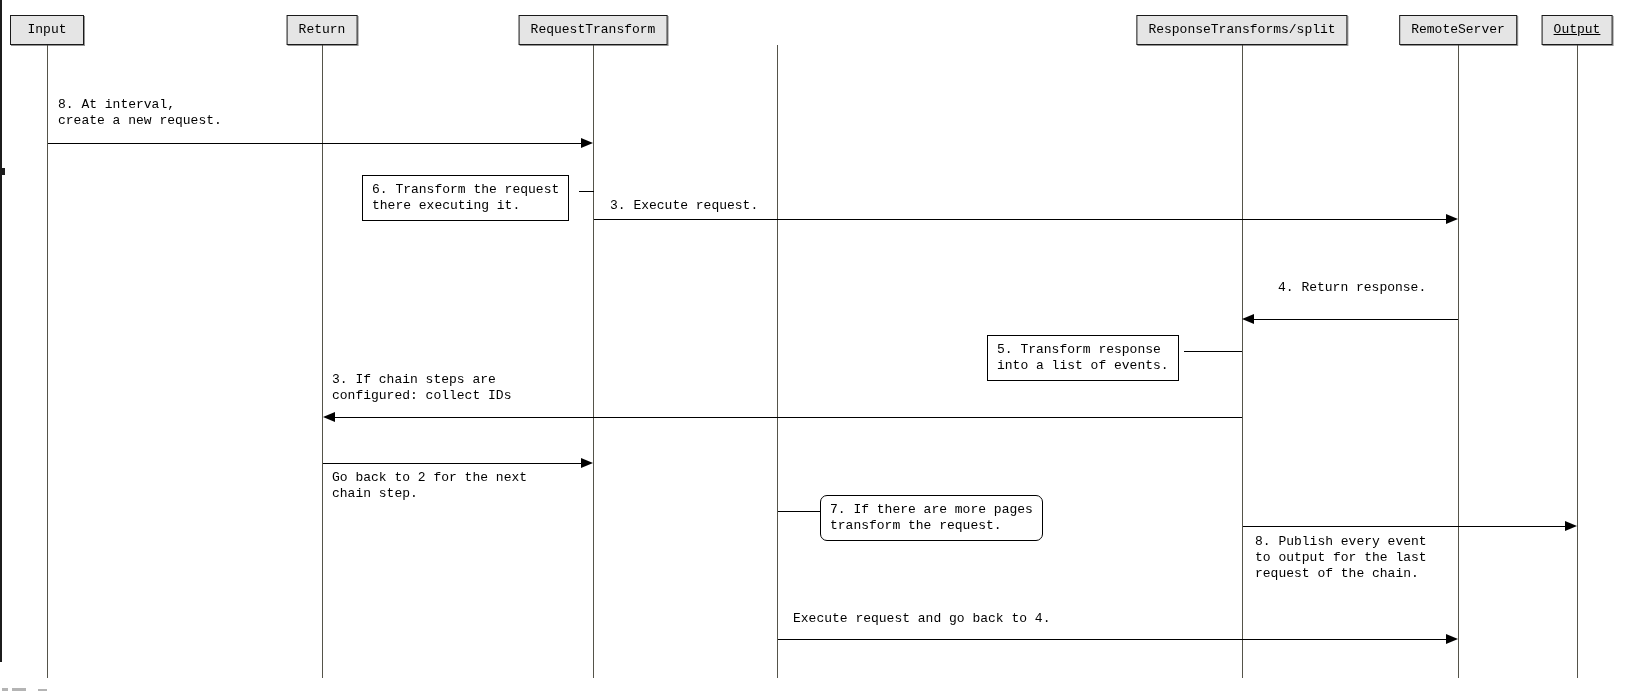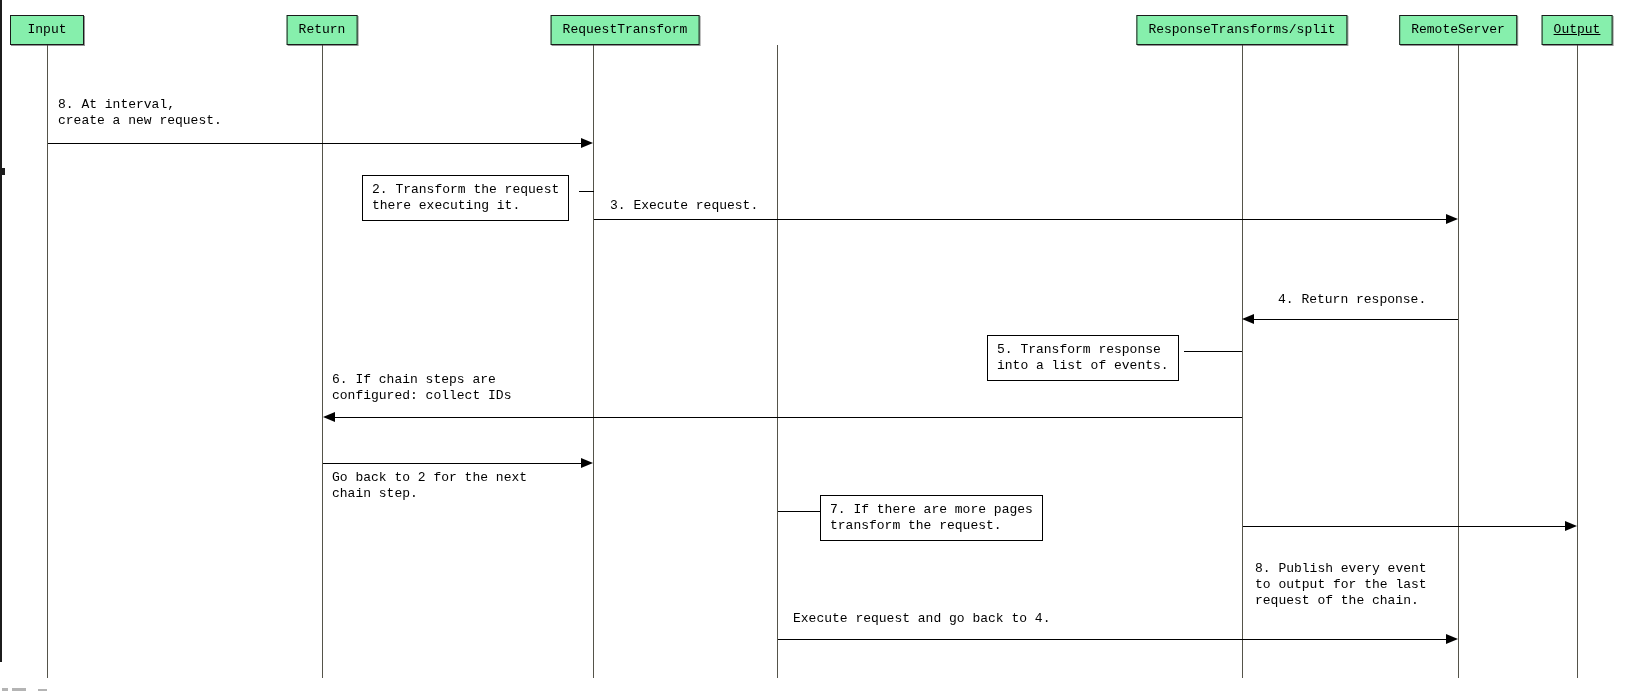--- a/index.html
+++ b/index.html
@@ -15,21 +15,21 @@
   }
   
   .actor {
     position: absolute;
     top: 15px;
     transform: translateX(-50%);
     height: 28px;
     line-height: 27px;
     padding: 0 11px;
     border: 1px solid #1a1a1a;
-    background: #86efac;
+    background: #e5e5e5;
     box-shadow: 1px 1px 0 rgba(60,60,60,0.55);
     white-space: nowrap;
     text-align: center;
     z-index: 3;
   }
   
   .lifeline {
     position: absolute;
     top: 45px;
     height: 633px;
@@ -121,87 +121,87 @@
   <div class="lifeline" style="left:1242px;"></div>
   <div class="lifeline" style="left:1458px;"></div>
   <div class="lifeline" style="left:1577px;"></div>
 
   <div class="actor" style="left:47px; min-width:50px;">
     <span>Input</span>
   </div>
   <div class="actor" style="left:322px;">
     <span>Return</span>
   </div>
-  <div class="actor" style="left:625px;text-align:center;">
+  <div class="actor" style="left:593px;text-align:center;">
     <span>RequestTransform</span>
   </div>
   <div class="actor" style="left:1242px;">
     <span>ResponseTransforms/split</span>
   </div>
   <div class="actor" style="left:1458px;">
     <span>RemoteServer</span>
   </div>
   <div class="actor" style="left:1577px;text-decoration:underline;">
     <span>Output</span>
   </div>
 
   <div class="msg-label" style="left:58px; top:97px;">
     <span>8. At interval,</span>
     <span>create a new request.</span>
   </div>
   <div class="shaft" style="left:48px; top:143px; width:534px;"></div>
   <div class="head-right" style="left:581px; top:138px;"></div>
 
   <div class="note" style="left:362px; top:175px;">
-    <span>2. Transform the request</span>
+    <span>6. Transform the request</span>
     <span>there executing it.</span>
   </div>
   <div class="connector" style="left:579px; top:191px; width:15px;"></div>
 
   <div class="msg-label" style="left:610px; top:198px;">
     <span>3. Execute request.</span>
   </div>
   <div class="shaft" style="left:594px; top:219px; width:853px;"></div>
   <div class="head-right" style="left:1446px; top:214px;"></div>
 
-  <div class="msg-label" style="left:1278px; top:292px;">
+  <div class="msg-label" style="left:1278px; top:280px;">
     <span>4. Return response.</span>
   </div>
   <div class="head-left" style="left:1242px; top:314px;"></div>
   <div class="shaft" style="left:1254px; top:319px; width:204px;"></div>
 
   <div class="note" style="left:987px; top:335px;">
     <span>5. Transform response</span>
     <span>into a list of events.</span>
   </div>
   <div class="connector" style="left:1184px; top:351px; width:58px;"></div>
 
   <div class="msg-label" style="left:332px; top:372px;">
-    <span>6. If chain steps are</span>
+    <span>3. If chain steps are</span>
     <span>configured: collect IDs</span>
   </div>
   <div class="head-left" style="left:323px; top:412px;"></div>
   <div class="shaft" style="left:335px; top:417px; width:907px;"></div>
 
   <div class="shaft" style="left:323px; top:463px; width:258px;"></div>
   <div class="head-right" style="left:581px; top:458px;"></div>
   <div class="msg-label" style="left:332px; top:470px;">
     <span>Go back to 2 for the next</span>
     <span>chain step.</span>
   </div>
 
-  <div class="note" style="left:820px; top:495px;">
+  <div class="note" style="left:820px; top:495px;border-radius:7px;">
     <span>7. If there are more pages</span>
     <span>transform the request.</span>
   </div>
   <div class="connector" style="left:778px; top:511px; width:42px;"></div>
 
   <div class="shaft" style="left:1243px; top:526px; width:322px;"></div>
   <div class="head-right" style="left:1565px; top:521px;"></div>
-  <div class="msg-label" style="left:1255px; top:534px;margin-top:27px;">
+  <div class="msg-label" style="left:1255px; top:534px;">
     <span>8. Publish every event</span>
     <span>to output for the last</span>
     <span>request of the chain.</span>
   </div>
 
   <div class="msg-label" style="left:793px; top:611px;">
     <span>Execute request and go back to 4.</span>
   </div>
   <div class="shaft" style="left:778px; top:639px; width:668px;"></div>
   <div class="head-right" style="left:1446px; top:634px;"></div>

